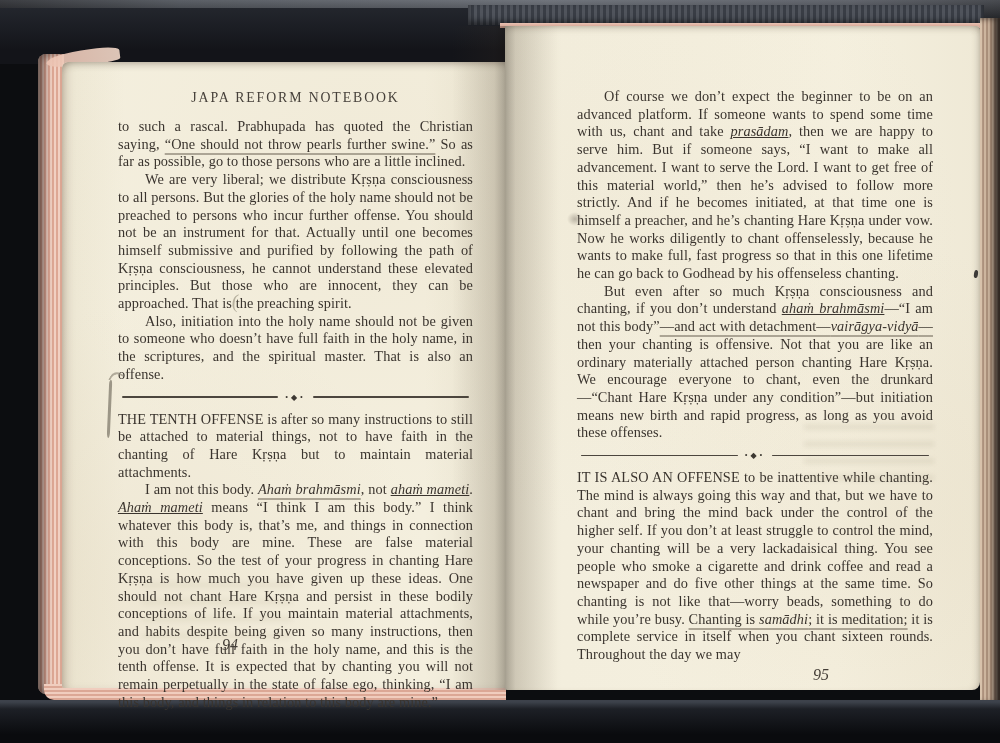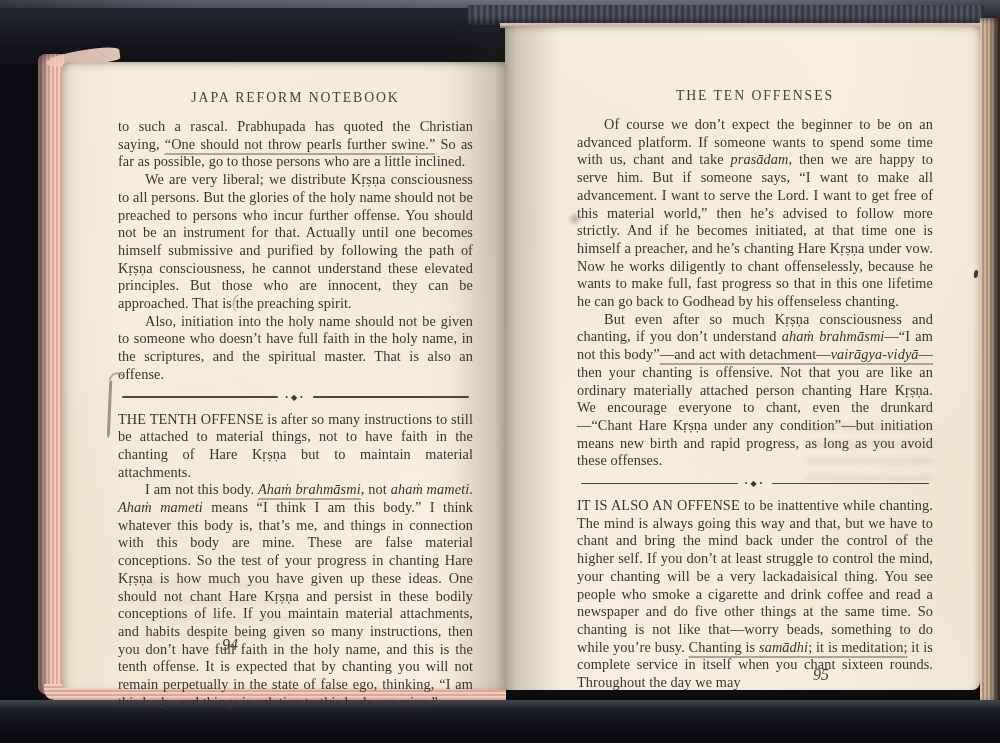--- a/index.html
+++ b/index.html
@@ -67,21 +67,21 @@
     letter-spacing:.1px;color:var(--ink,#3a342e);}
   .para.indent{text-indent:27px;}
   .divider{display:flex;align-items:center;gap:7px;margin:9px 4px;}
   .divider .line{flex:1;height:1.6px;background:#4c463e;border-radius:1px;}
   .divider .ornament{font-size:8px;letter-spacing:3px;color:#3d3832;transform:translateY(-.5px);}
   .pagenum{position:absolute;font-style:italic;font-size:16px;color:#443e37;}
   .pagenum-left{left:160px;top:574px;}
   .pagenum-right{left:308px;top:640px;}
 
   
-  .seg-i{font-style:italic;}
+  .seg-i{font-style:italic;text-decoration:underline;}
   .seg-u,.seg-iu{text-decoration-line:underline;text-decoration-thickness:2.2px;
     text-underline-offset:3.5px;text-decoration-color:rgba(125,117,102,.6);
     text-decoration-skip-ink:none;}
   .seg-iu{font-style:italic;}
 
   
   .pencil-vline{position:absolute;left:46px;top:318px;width:3px;height:58px;
     background:#8e8879;border-radius:60% 40% 50% 50%/8% 8% 10% 10%;
     transform:rotate(2.5deg);opacity:.85;}
   .pencil-vline::before{content:"";position:absolute;left:1px;top:-9px;width:9px;height:10px;
@@ -129,21 +129,20 @@
       <p class="para indent"><span>I am not this body. </span><span class="seg-iu">Ahaṁ brahmāsmi</span><span>, not </span><span class="seg-i">ahaṁ mameti</span><span>. </span><span class="seg-i">Ahaṁ mameti</span><span> means “I think I am this body.” I think whatever this body is, that’s me, and things in connection with this body are mine. These are false material conceptions. So the test of your progress in chanting Hare Kṛṣṇa is how much you have given up these ideas. One should not chant Hare Kṛṣṇa and persist in these bodily conceptions of life. If you maintain material attachments, and habits despite being given so many instructions, then you don’t have full faith in the holy name, and this is the tenth offense. It is expected that by chanting you will not remain perpetually in the state of false ego, thinking, “I am this body, and things in relation to this body are mine.”</span></p>
     </div>
     <div class="pagenum pagenum-left">94</div>
     <div class="pencil-vline"></div>
     <div class="pencil-paren">(</div>
     <div class="ghost ghost-b"></div>
   </div>
 
   <div class="page page-right">
     <div class="page-inner-right">
-      <div class="running-head">THE TEN OFFENSES</div>
       <p class="para indent"><span>Of course we don’t expect the beginner to be on an advanced platform. If someone wants to spend some time with us, chant and take </span><span class="seg-i">prasādam</span><span>, then we are happy to serve him. But if someone says, “I want to make all advancement. I want to serve the Lord. I want to get free of this material world,” then he’s advised to follow more strictly. And if he becomes initiated, at that time one is himself a preacher, and he’s chanting Hare Kṛṣṇa under vow. Now he works diligently to chant offenselessly, because he wants to make full, fast progress so that in this one lifetime he can go back to Godhead by his offenseless chanting.</span></p>
       <p class="para indent"><span>But even after so much Kṛṣṇa consciousness and chanting, if you don’t understand </span><span class="seg-i">ahaṁ brahmāsmi</span><span>—“I am not this body”</span><span class="seg-u">—and act with detachment—</span><span class="seg-iu">vairāgya-vidyā</span><span class="seg-u">—</span><span>then your chanting is offensive. Not that you are like an ordinary materially attached person chanting Hare Kṛṣṇa. We encourage everyone to chant, even the drunkard—“Chant Hare Kṛṣṇa under any condition”—but initiation means new birth and rapid progress, as long as you avoid these offenses.</span></p>
       <div class="divider">
         <span class="line"></span>
         <span class="ornament">•◆•</span>
         <span class="line"></span>
       </div>
       <p class="para"><span>IT IS ALSO AN OFFENSE to be inattentive while chanting. The mind is always going this way and that, but we have to chant and bring the mind back under the control of the higher self. If you don’t at least struggle to control the mind, your chanting will be a very lackadaisical thing. You see people who smoke a cigarette and drink coffee and read a newspaper and do five other things at the same time. So chanting is not like that—worry beads, something to do while you’re busy. </span><span class="seg-u">Chanting is </span><span class="seg-iu">samādhi</span><span class="seg-u">; it is meditation;</span><span> it is complete service in itself when you chant sixteen rounds. Throughout the day we may</span></p>
     </div>
     <div class="pagenum pagenum-right">95</div>

